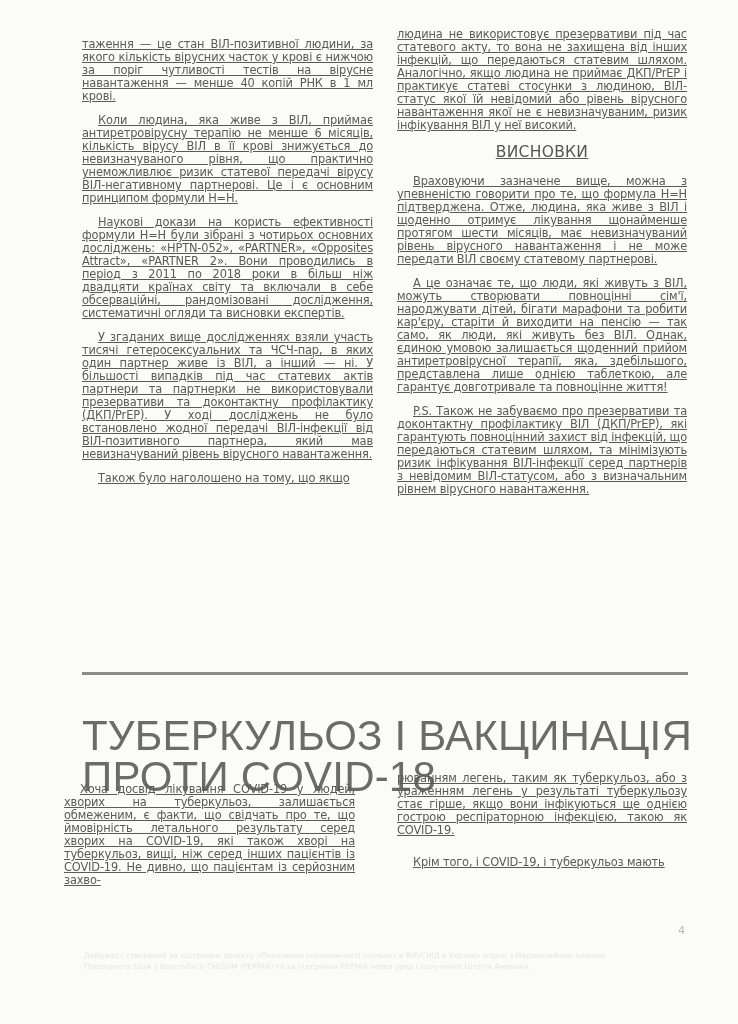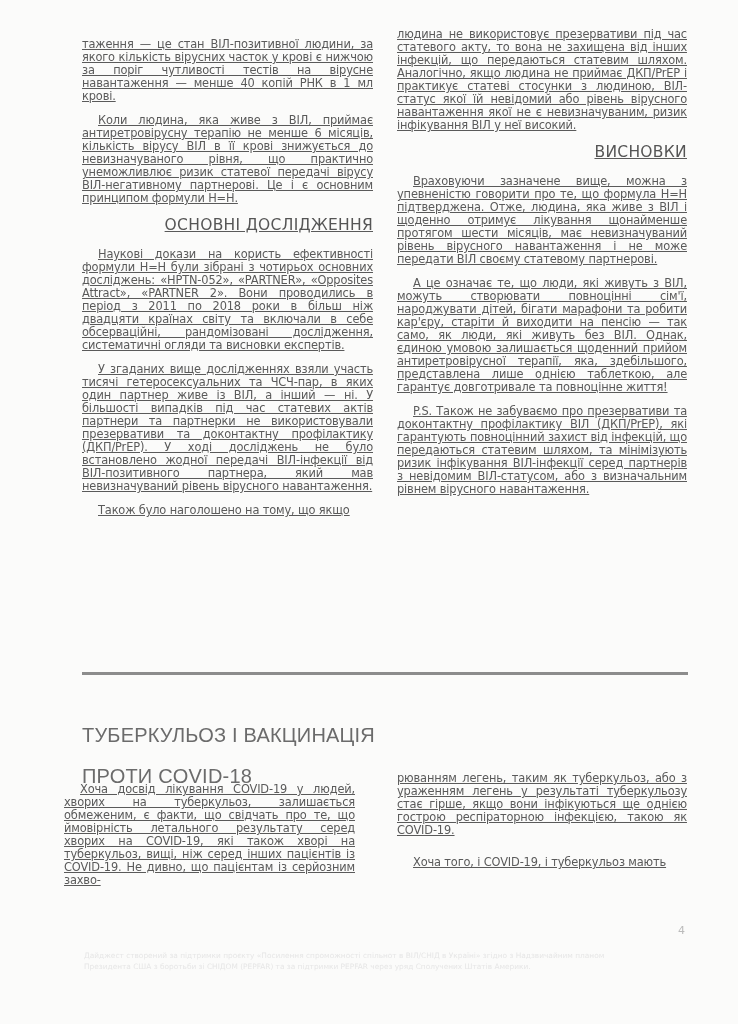--- a/index.html
+++ b/index.html
@@ -19,30 +19,30 @@
     letter-spacing: -0.15px;
     color: #5a5a5a;
     text-decoration: underline;
   }
   .col p { margin: 0; text-indent: 0; }
   .col p.ind { text-indent: 16px; margin-top: 11px; }
   .col-left-top { left: 82px; top: 38px; width: 291px; }
   .col-right-top { left: 397px; top: 28px; width: 290px; }
   .sect-head {
     font-size: 15.5px; letter-spacing: 0.3px; color: #555;
-    margin: 14px 0 16px 0; font-weight: normal; text-align: right;
+    margin: 14px 0 16px 0; font-weight: normal; text-align: center;
   }
   .divider {
     position: absolute; left: 82px; top: 672px; width: 606px; height: 3px;
     background: #8c8c8c;
   }
   .big-title {
     position: absolute; left: 82px; top: 690px; width: 620px;
     font-family: "Liberation Sans", sans-serif;
-    font-size: 20px; line-height: 41px; color: #6b6b6b; letter-spacing: 0.2px;
+    font-size: 42px; line-height: 41px; color: #6b6b6b; letter-spacing: 0.2px;
     font-weight: normal;
     margin-top: 25px;
   }
   .col-left-bot { left: 64px; top: 772px; width: 291px; }
   .col-right-bot { left: 397px; top: 772px; width: 290px; }
   .col p.gap { margin-top: 19px; }
   .page-num {
     position: absolute; left: 678px; top: 924px; font-size: 11px; color: #bbb;
   }
   .footer {
@@ -52,21 +52,20 @@
   }
 </style>
 </head>
 <body>
 
 <div class="page">
 
   <div class="col col-left-top">
     <p>тaження — це стан ВІЛ-позитивної людини, за якого кількість вірусних часток у крові є нижчою за поріг чутливості тестів на вірусне навантаження — менше 40 копій РНК в 1 мл крові.</p>
     <p class="ind">Коли людина, яка живе з ВІЛ, приймає антиретровірусну терапію не менше 6 місяців, кількість вірусу ВІЛ в її крові знижується до невизначуваного рівня, що практично унеможливлює ризик статевої передачі вірусу ВІЛ-негативному партнерові. Це і є основним принципом формули Н=Н.</p>
-    <h3 class="sect-head">ОСНОВНІ ДОСЛІДЖЕННЯ</h3>
     <p class="ind">Наукові докази на користь ефективності формули Н=Н були зібрані з чотирьох основних досліджень: «HPTN-052», «PARTNER», «Opposites Attract», «PARTNER 2». Вони проводились в період з 2011 по 2018 роки в більш ніж двадцяти країнах світу та включали в себе обсерваційні, рандомізовані дослідження, систематичні огляди та висновки експертів.</p>
     <p class="ind">У згаданих вище дослідженнях взяли участь тисячі гетеросексуальних та ЧСЧ-пар, в яких один партнер живе із ВІЛ, а інший — ні. У більшості випадків під час статевих актів партнери та партнерки не використовували презервативи та доконтактну профілактику (ДКП/PrEP). У ході досліджень не було встановлено жодної передачі ВІЛ-інфекції від ВІЛ-позитивного партнера, який мав невизначуваний рівень вірусного навантаження.</p>
     <p class="ind">Також було наголошено на тому, що якщо</p>
   </div>
 
   <div class="col col-right-top">
     <p>людина не використовує презервативи під час статевого акту, то вона не захищена від інших інфекцій, що передаються статевим шляхом. Аналогічно, якщо людина не приймає ДКП/PrEP і практикує статеві стосунки з людиною, ВІЛ-статус якої їй невідомий або рівень вірусного навантаження якої не є невизначуваним, ризик інфікування ВІЛ у неї високий.</p>
     <h3 class="sect-head">ВИСНОВКИ</h3>
     <p class="ind">Враховуючи зазначене вище, можна з упевненістю говорити про те, що формула Н=Н підтверджена. Отже, людина, яка живе з ВІЛ і щоденно отримує лікування щонайменше протягом шести місяців, має невизначуваний рівень вірусного навантаження і не може передати ВІЛ своєму статевому партнерові.</p>
     <p class="ind">А це означає те, що люди, які живуть з ВІЛ, можуть створювати повноцінні сім'ї, народжувати дітей, бігати марафони та робити кар'єру, старіти й виходити на пенсію — так само, як люди, які живуть без ВІЛ. Однак, єдиною умовою залишається щоденний прийом антиретровірусної терапії, яка, здебільшого, представлена лише однією таблеткою, але гарантує довготривале та повноцінне життя!</p>
@@ -79,21 +78,21 @@
     <span>ТУБЕРКУЛЬОЗ І ВАКЦИНАЦІЯ</span><br>
     <span>ПРОТИ COVID-18</span>
   </h1>
 
   <div class="col col-left-bot">
     <p class="ind">Хоча досвід лікування COVID-19 у людей, хворих на туберкульоз, залишається обмеженим, є факти, що свідчать про те, що ймовірність летального результату серед хворих на COVID-19, які також хворі на туберкульоз, вищі, ніж серед інших пацієнтів із COVID-19. Не дивно, що пацієнтам із серйозним захво-</p>
   </div>
 
   <div class="col col-right-bot">
     <p>рюванням легень, таким як туберкульоз, або з ураженням легень у результаті туберкульозу стає гірше, якщо вони інфікуються ще однією гострою респіраторною інфекцією, такою як COVID-19.</p>
-    <p class="ind gap">Хоча того, і COVID-19, і туберкульоз мають</p>
+    <p class="ind gap">Крім того, і COVID-19, і туберкульоз мають</p>
   </div>
 
   <div class="page-num">4</div>
 
   <div class="footer">
     <div>Дайджест створений за підтримки проєкту «Посилення спроможності спільнот в ВІЛ/СНІД в Україні» згідно з Надзвичайним планом</div>
     <div>Президента США з боротьби зі СНІДОМ (PEPFAR) та за підтримки PEPFAR через уряд Сполучених Штатів Америки.</div>
   </div>
 
 </div>

